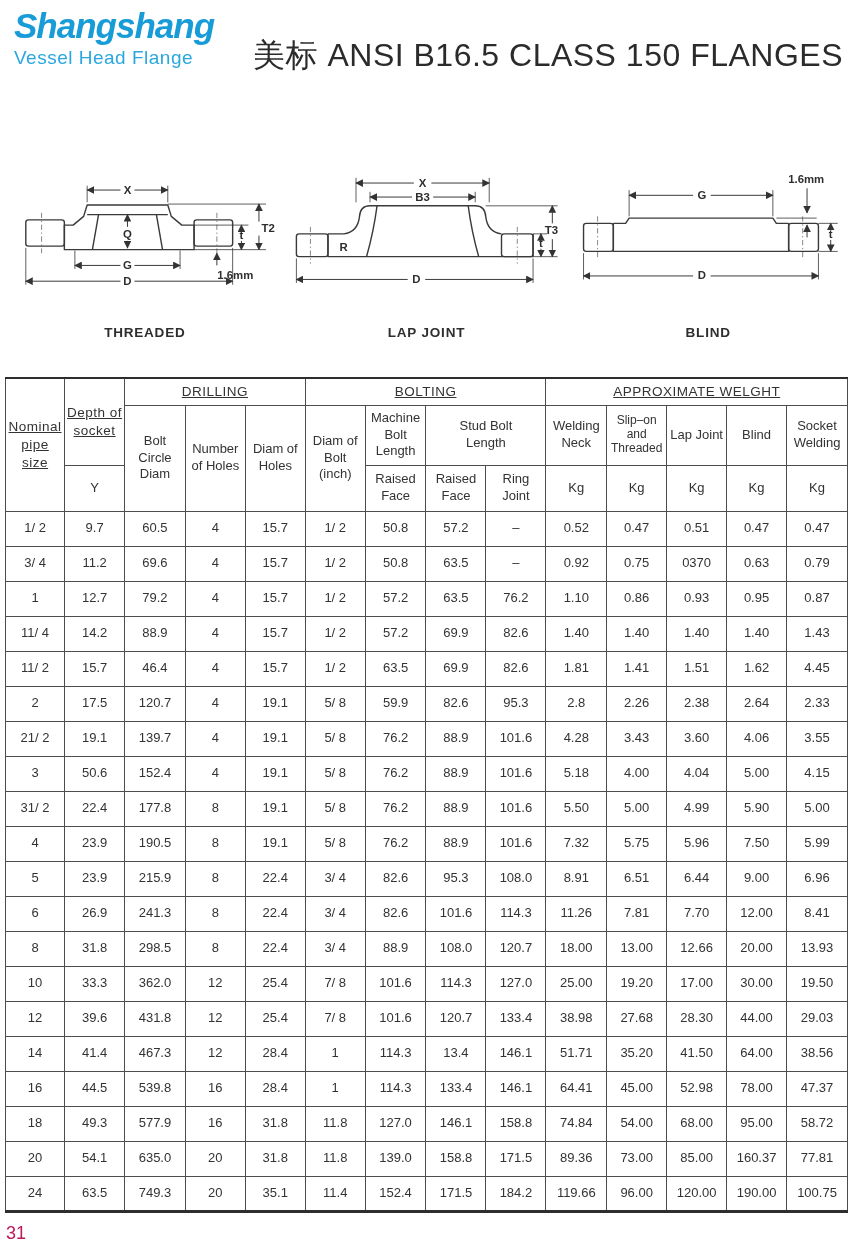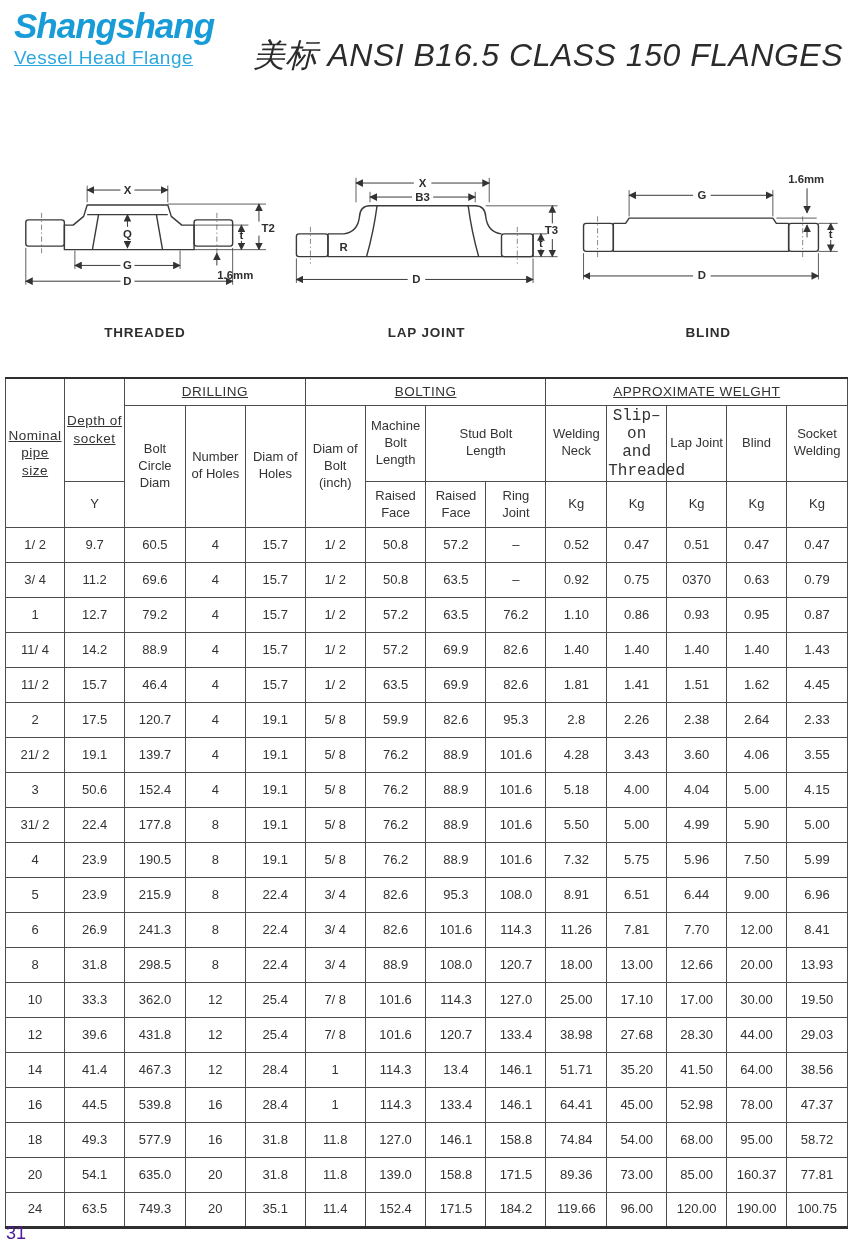--- a/index.html
+++ b/index.html
@@ -3,22 +3,22 @@
 <meta charset="utf-8">
 <style>
   * { margin:0; padding:0; box-sizing:border-box; }
   body { background:#ffffff; font-family:"Liberation Sans", sans-serif; color:#333; }
   .page { position:relative; width:853px; height:1252px; background:#fff; overflow:hidden; }
 
   
   .header { display:flex; align-items:flex-start; padding:4px 10px 0 14px; height:92px; }
   .logo { width:258px; padding-top:4px; }
   .logo-name { font-size:35px; font-weight:bold; font-style:italic; color:#189cd8; letter-spacing:-1px; line-height:1.05; }
-  .logo-sub { font-size:19px; color:#2ba7e0; letter-spacing:0.5px; margin-top:2px;text-decoration:underline; }
-  .doc-title { flex:1; text-align:left; font-size:32px; font-weight:500; color:#2b2b2b; margin-top:30px; letter-spacing:0.5px; white-space:nowrap;font-style:italic; }
+  .logo-sub { font-size:19px; color:#2ba7e0; letter-spacing:0.5px; margin-top:2px; }
+  .doc-title { flex:1; text-align:left; font-size:32px; font-weight:500; color:#2b2b2b; margin-top:30px; letter-spacing:0.5px; white-space:nowrap; }
 
   
   .diagrams { display:flex; justify-content:space-between; padding:0 4px; margin-top:70px; height:178px; }
   .diagram { width:283px; display:flex; flex-direction:column; align-items:center; }
   .diagram svg { width:280px; height:157px; }
   .diagram-caption { font-size:13.5px; font-weight:bold; color:#2e2e2e; letter-spacing:0.8px; margin-top:14px; }
   svg .ln { stroke:#3a3a3a; stroke-width:1.6; fill:none; stroke-linejoin:round; }
   svg .dim { stroke:#333; stroke-width:1.1; fill:none; }
   svg .ext { stroke:#333; stroke-width:0.9; fill:none; }
   svg .cl { stroke:#555; stroke-width:0.8; fill:none; stroke-dasharray:6 3 1.5 3; }
@@ -27,24 +27,24 @@
 
   
   .table-wrap { margin:37px 5px 0 5px; }
   table { border-collapse:collapse; width:843px; table-layout:fixed; font-size:13px; color:#333; }
   th, td { border:1px solid #4d4d4d; text-align:center; vertical-align:middle; font-weight:normal; padding:1px; line-height:1.3; }
   table { border-top:2px solid #2e2e2e; border-bottom:3px solid #2e2e2e; }
   tr.h1 th { height:27px; font-size:13.5px; letter-spacing:0.5px;text-decoration:underline; }
   tr.h2 th { height:60px; }
   tr.h3 th { height:46px; }
   tbody td { height:35px; }
-  th.small { font-size:16px; line-height:1.15;font-family:Liberation Mono, monospace; }
+  th.small { font-size:12px; line-height:1.15; }
   th.pad { padding:0 16px; }
 
-  .page-number { position:absolute; left:6px; bottom:8px; font-size:18px; color:#4c1d95; }
+  .page-number { position:absolute; left:6px; bottom:8px; font-size:18px; color:#be185d; }
 </style>
 </head>
 <body>
 
 <div class="page">
 
   <svg width="0" height="0" style="position:absolute">
     <defs>
       <marker id="arr" viewBox="0 0 10 10" refX="9" refY="5" markerWidth="8" markerHeight="8" orient="auto-start-reverse">
         <path d="M0,0 L10,5 L0,10 z" fill="#333"></path>
@@ -466,21 +466,21 @@
             <td>10</td>
             <td>33.3</td>
             <td>362.0</td>
             <td>12</td>
             <td>25.4</td>
             <td>7/ 8</td>
             <td>101.6</td>
             <td>114.3</td>
             <td>127.0</td>
             <td>25.00</td>
-            <td>17.10</td>
+            <td>19.20</td>
             <td>17.00</td>
             <td>30.00</td>
             <td>19.50</td>
           </tr>
           <tr>
             <td>12</td>
             <td>39.6</td>
             <td>431.8</td>
             <td>12</td>
             <td>25.4</td>

